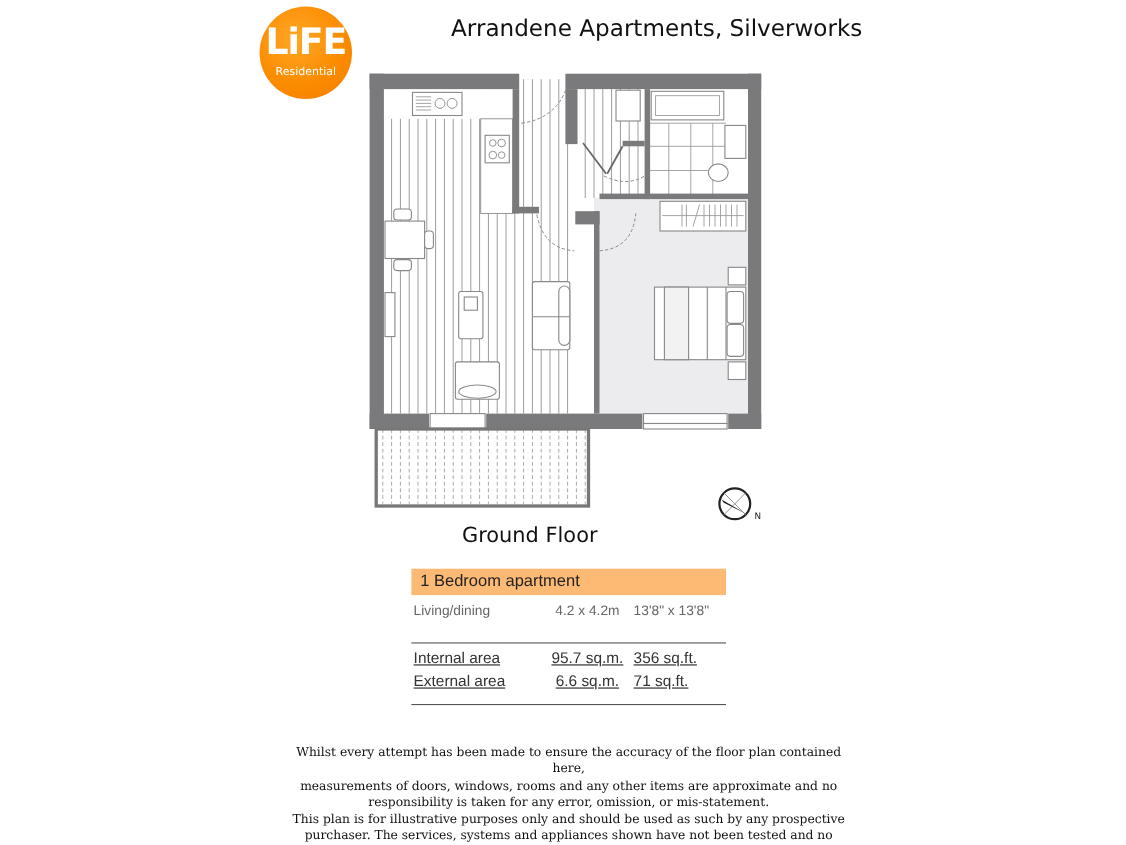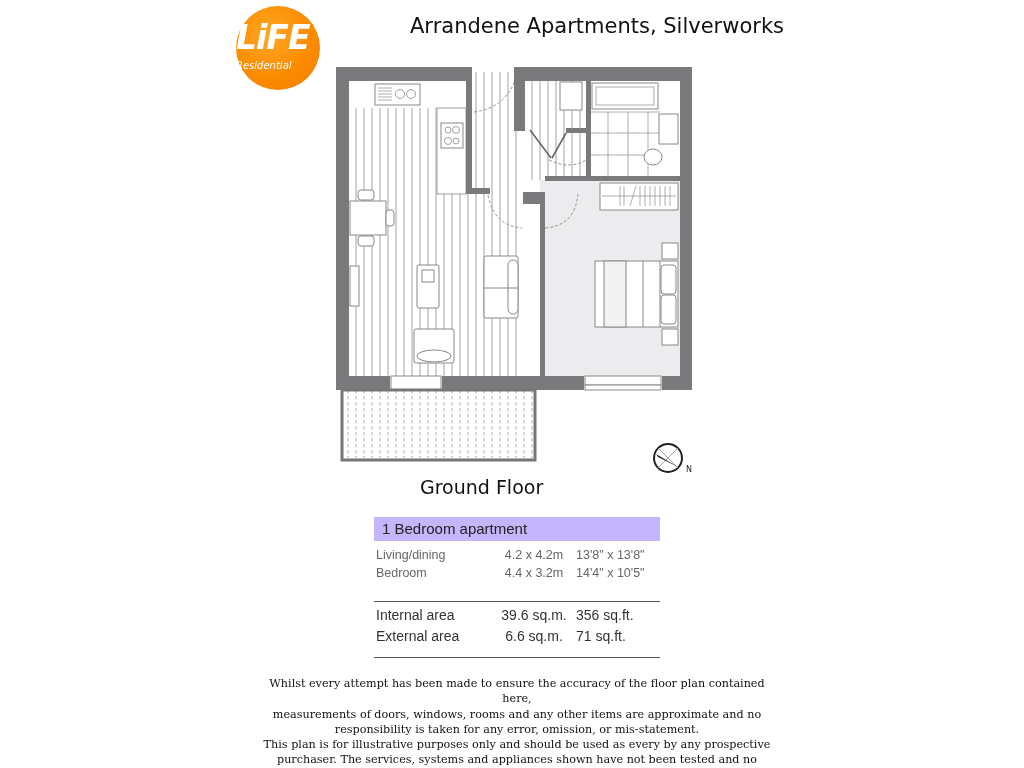--- a/index.html
+++ b/index.html
@@ -3,43 +3,43 @@
 <meta charset="utf-8">
 <style>
   html, body { margin: 0; padding: 0; }
   body {
     width: 1024px; height: 768px; background: #ffffff; position: relative; overflow: hidden;
     font-family: "DejaVu Sans", sans-serif; color: #222;
   }
   .logo {
     position: absolute; left: 236px; top: 6px; width: 84px; height: 84px; border-radius: 50%;
     background: radial-gradient(circle at 40% 35%, #ffa726 0%, #fb8c00 55%, #f57c00 100%);
-    color: #fff;  font-style: italic;
+    color: #fff; text-align: center;
   }
   .logo .big { position: absolute; left: 0; right: 0; top: 14px; font-family: "DejaVu Sans", sans-serif; font-weight: bold; font-size: 33px; letter-spacing: -1px; line-height: 36px; }
   .logo .small { position: absolute; left: 0; right: 0; top: 54px; font-size: 10px; line-height: 12px; }
   .title {
     position: absolute; left: 410px; top: 14px; width: 390px; text-align: left;
     font-size: 21px; color: #111; font-family: "DejaVu Sans", sans-serif;
   }
   .plan { position: absolute; left: 330px; top: 60px; }
   .floor-label {
     position: absolute; left: 420px; top: 476px; width: 196px; 
     font-size: 19px; color: #111;
   }
   .spec { position: absolute; left: 374px; top: 517px; width: 286px; font-family: "Liberation Sans Narrow", "Liberation Sans", sans-serif; }
-  .spec-header { background: #c4b5fd; height: 24px; line-height: 24px; padding-left: 8px; font-size: 15px; color: #222; }
+  .spec-header { background: #fdba74; height: 24px; line-height: 24px; padding-left: 8px; font-size: 15px; color: #222; }
   .spec-rows { margin-top: 6px; }
   .spec-row { display: flex; font-size: 12.5px; color: #666; height: 17.5px; line-height: 17.5px; }
   .c1 { width: 116px; padding-left: 2px; }
   .c2 { width: 84px; text-align: center; }
   .c3 { flex: 1; }
   .spec-divider { border-top: 1px solid #555; margin-top: 19px; }
   .spec-total { display: flex; font-size: 14px; color: #333; height: 21px; line-height: 21px; }
-  .spec-total-wrap { padding-top: 3px; padding-bottom: 10px; }
+  .spec-total-wrap { padding-top: 3px; padding-bottom: 10px; text-decoration: underline; }
   .spec-bottom { border-top: 1px solid #555; }
   .disclaimer {
     position: absolute; left: 258px; top: 676px; width: 518px; text-align: center;
     font-family: "DejaVu Serif", serif; font-size: 11.2px; line-height: 15.3px; color: #111;
   }
   .disclaimer p { margin: 0; }
 </style>
 </head>
 <body>
 
@@ -204,42 +204,37 @@
 <div class="floor-label">Ground Floor</div>
 
 <div class="spec">
   <div class="spec-header">1 Bedroom apartment</div>
   <div class="spec-rows">
     <div class="spec-row">
       <span class="c1">Living/dining</span>
       <span class="c2">4.2 x 4.2m</span>
       <span class="c3">13'8" x 13'8"</span>
     </div>
-    <div class="spec-row">
-      <span class="c1">Bedroom</span>
-      <span class="c2">4.4 x 3.2m</span>
-      <span class="c3">14'4" x 10'5"</span>
-    </div>
   </div>
   <div class="spec-divider"></div>
   <div class="spec-total-wrap">
     <div class="spec-total">
       <span class="c1">Internal area</span>
-      <span class="c2">39.6 sq.m.</span>
+      <span class="c2">95.7 sq.m.</span>
       <span class="c3">356 sq.ft.</span>
     </div>
     <div class="spec-total">
       <span class="c1">External area</span>
       <span class="c2">6.6 sq.m.</span>
       <span class="c3">71 sq.ft.</span>
     </div>
   </div>
   <div class="spec-bottom"></div>
 </div>
 
 <div class="disclaimer">
   <p>Whilst every attempt has been made to ensure the accuracy of the floor plan contained here,</p>
   <p>measurements of doors, windows, rooms and any other items are approximate and no</p>
   <p>responsibility is taken for any error, omission, or mis-statement.</p>
-  <p>This plan is for illustrative purposes only and should be used as every by any prospective</p>
+  <p>This plan is for illustrative purposes only and should be used as such by any prospective</p>
   <p>purchaser. The services, systems and appliances shown have not been tested and no longer</p>
 
 </div>
 
 </body></html>

